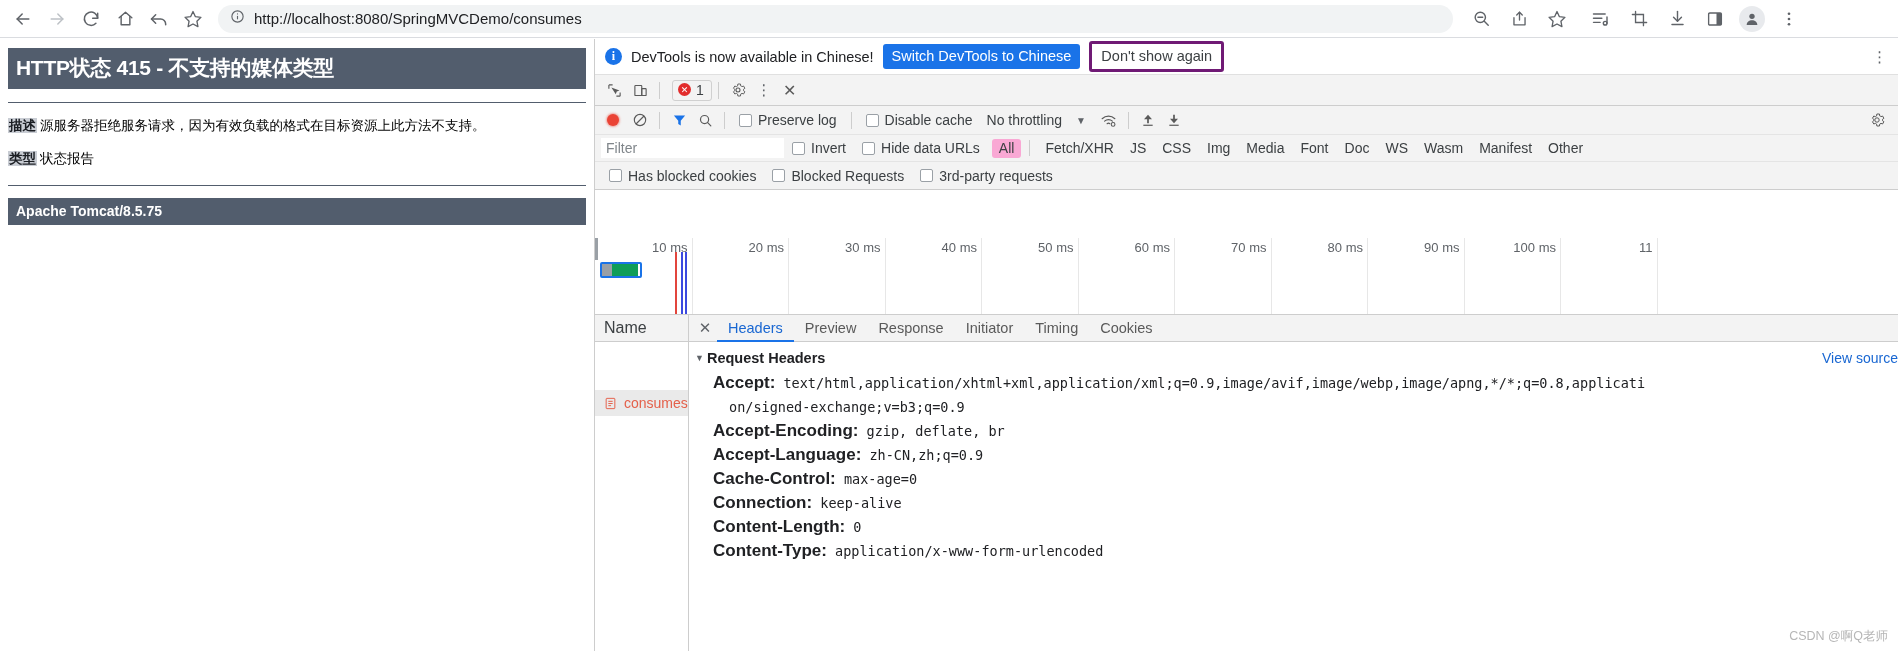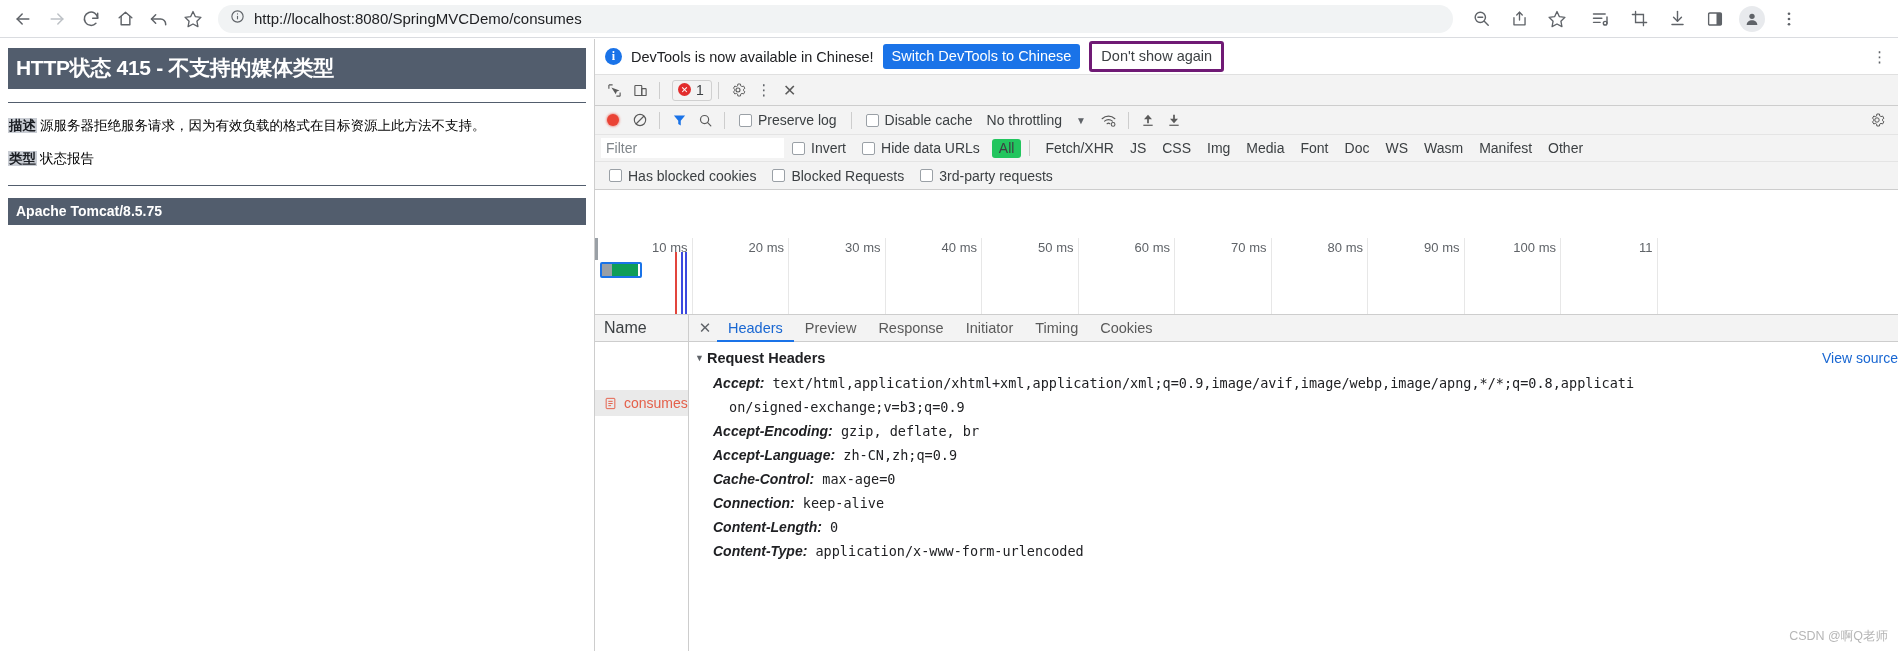--- a/index.html
+++ b/index.html
@@ -143,21 +143,21 @@
   .filter-input {
     width:183px; height:20px; background:#fff; border:none; outline:none;
     font-size:14px; color:#3c4043; padding:0 5px;
     font-family:"Liberation Sans", sans-serif;
   }
   .filter-input::placeholder { color:#80868b; }
   .type-pill {
     font-size:14px; color:#3c4043; padding:1px 7px 2px 7px; border-radius:3px;
     white-space:nowrap; cursor:pointer;
   }
-  .type-pill.sel { background:#22c55e; }
+  .type-pill.sel { background:#f9a8d4; }
   .type-sep { width:1px; height:16px; background:#cdcdcd; margin:0 6px; }
 
   
   .blocked-row {
     height:28px; display:flex; align-items:center; background:#f3f3f3;
     border-bottom:1px solid #cdcdcd; padding:0 6px;
   }
 
   
   .overview {
@@ -221,21 +221,21 @@
   .section-title {
     font-size:14.5px; font-weight:bold; color:#202124; display:flex;
     align-items:center; gap:3px; padding-left:6px; margin-bottom:5px; cursor:pointer;
   }
   .tri { font-size:9px; color:#5f6368; }
   .hdr-line {
     padding-left:24px; font-size:14px; line-height:24px; color:#202124;
     white-space:nowrap;
   }
   .hdr-name {
-    font-weight:bold; font-family:"Liberation Sans", sans-serif; font-size:14px;font-style:italic;
+    font-weight:bold; font-family:"Liberation Sans", sans-serif; font-size:17px;
   }
   .hdr-val { font-family:"DejaVu Sans Mono", monospace; font-size:13.5px; }
   .hdr-cont { padding-left:40px; font-family:"DejaVu Sans Mono", monospace;
     font-size:13.5px; line-height:24px; color:#202124; white-space:nowrap; }
 
   .watermark {
     position:absolute; right:10px; bottom:6px; font-size:12.5px; color:#b6b6b6;
     font-family:"Liberation Sans", sans-serif;
   }
   .dt-kebab { color:#5f6368; font-size:15px; padding:0 3px; }

